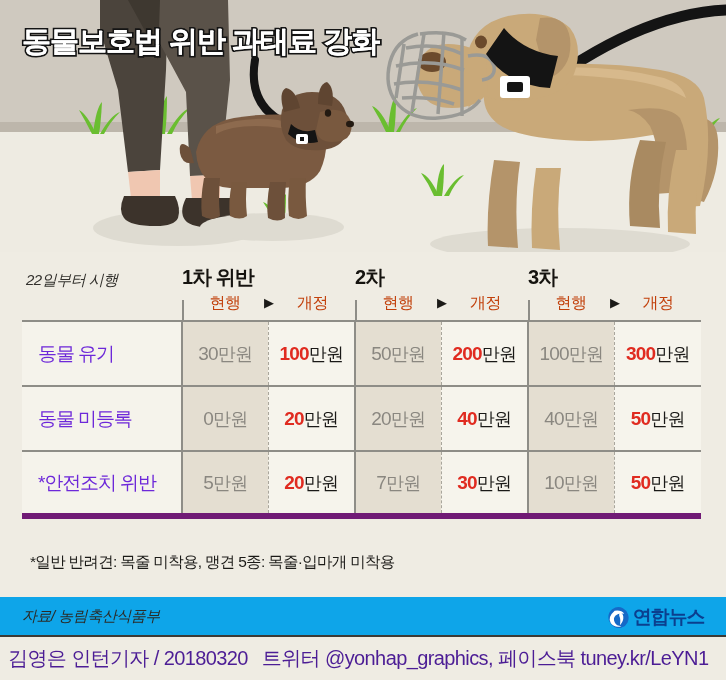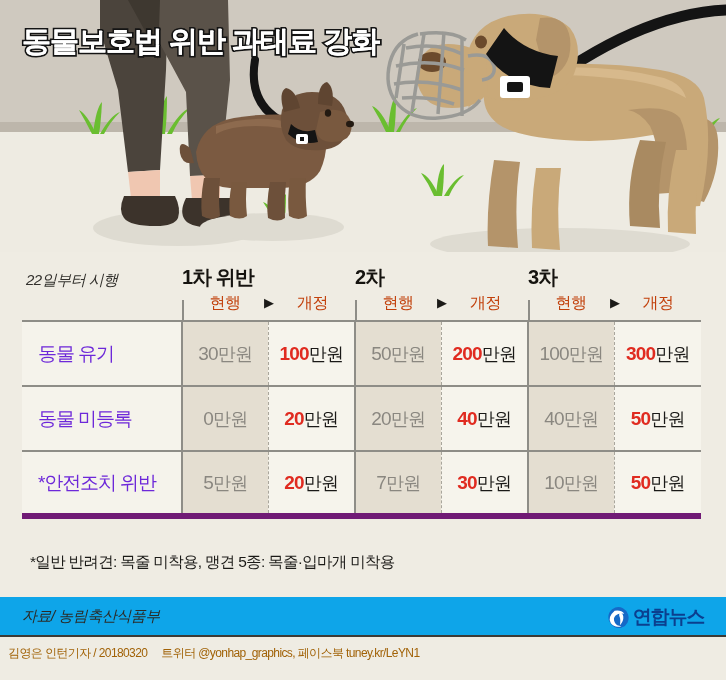--- a/index.html
+++ b/index.html
@@ -174,22 +174,22 @@
   }
   .logo-mark { width: 23px; height: 23px; }
   .logo-text {
     font-size: 19px; font-weight: bold;
     color: #0b3f8f; letter-spacing: -1.2px; text-align: center;
   }
 
   .credit {
     position: absolute;
     left: 8px; top: 645px;
-    font-size: 12px;
-    color: #a16207;
+    font-size: 20px;
+    color: #4c1d95;
     letter-spacing: -0.6px;
     white-space: nowrap;
   }
   .credit .sep { display: inline-block; width: 14px; }
 </style>
 </head>
 <body>
 
 <div class="illus">
   <svg width="726" height="252" viewBox="0 0 726 252">

